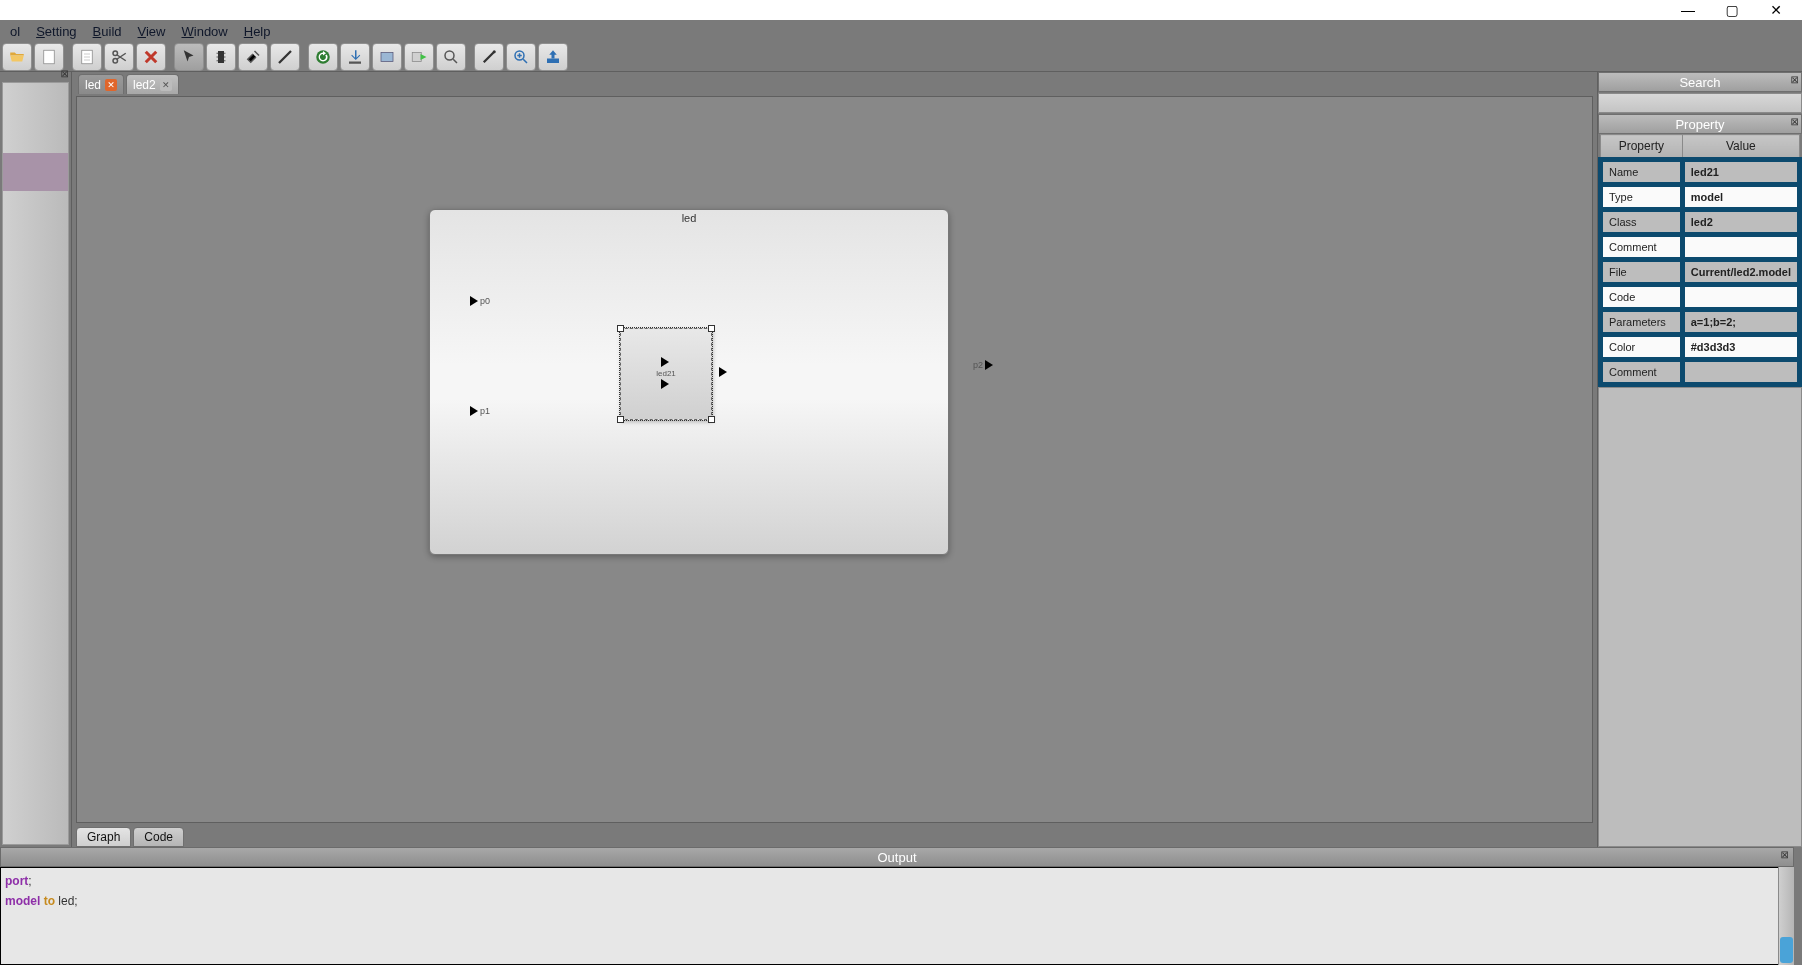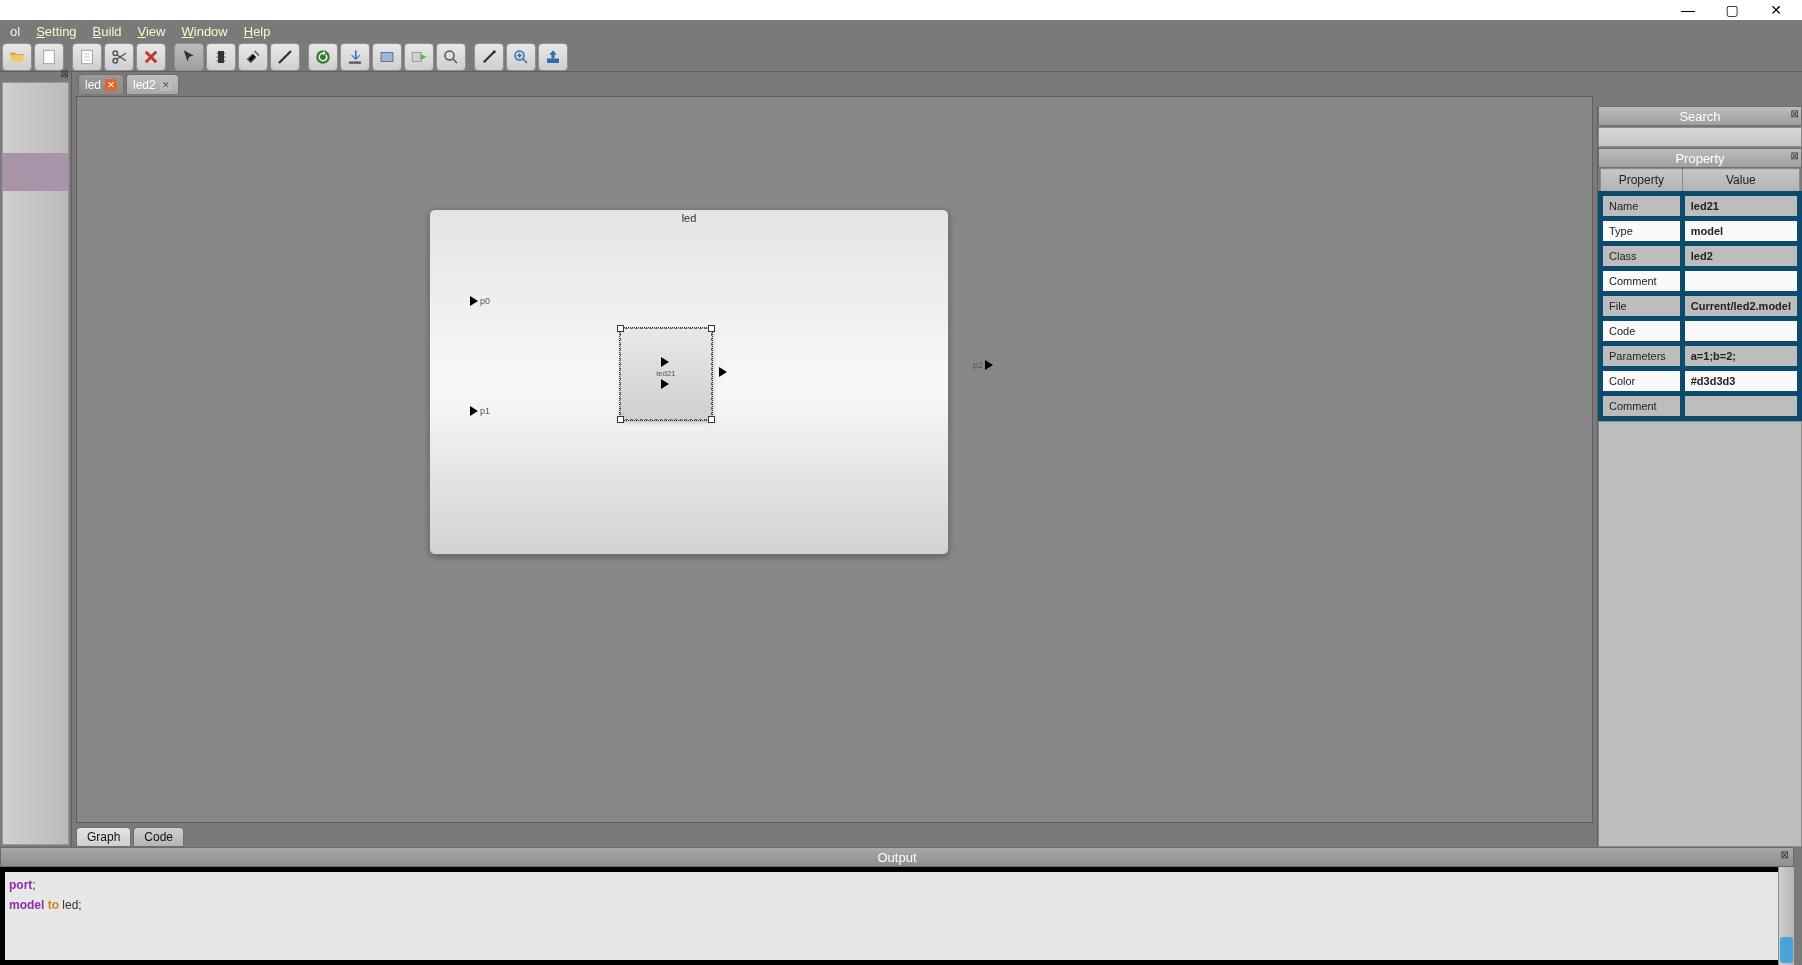--- a/index.html
+++ b/index.html
@@ -3,21 +3,21 @@
 <meta charset="utf-8">
 <style>
 * { box-sizing: border-box; margin: 0; padding: 0; font-family: Arial, sans-serif; }
 html, body { width: 100%; height: 100%; overflow: hidden; background: #7a7a7a; }
 
 
 .titlebar { height: 20px; background: #fff; display: flex; justify-content: flex-end; align-items: center; padding: 0 4px; }
 .winbtn { width: 44px; height: 20px; display: flex; align-items: center; justify-content: center; font-size: 14px; color: #000; }
 
 
-.menubar { height: 22px; background: #7a7a7a; display: flex; align-items: center; padding: 0 2px; color: #fef9c3; font-size: 13px; }
+.menubar { height: 22px; background: #7a7a7a; display: flex; align-items: center; padding: 0 2px; color: #0f172a; font-size: 13px; }
 .menuitem { padding: 2px 8px; cursor: default; }
 .menuitem .u { text-decoration: underline; }
 
 
 .toolbar { height: 30px; background: #7a7a7a; display: flex; align-items: center; padding: 2px 2px; gap: 0; border-bottom: 1px solid #5f5f5f; }
 .tbtn { width: 30px; height: 28px; background: linear-gradient(to bottom,#e8e8e8,#cfcfcf); border: 1px solid #8f8f8f; border-radius: 4px; display: flex; align-items: center; justify-content: center; margin-right: 2px; font-size: 16px; color:#333; }
 .tbtn svg { width: 18px; height: 18px; }
 .tsep { width: 6px; }
 
 
@@ -58,38 +58,38 @@
 .smallblock .sblktitle { position:absolute; top:44%; left:0; right:0; text-align:center; font-size:8px; color:#555; }
 .handle { position:absolute; width:7px; height:7px; background:#fff; border:1px solid #333; }
 .handle.tl{top:-4px;left:-4px}.handle.tr{top:-4px;right:-4px}.handle.bl{bottom:-4px;left:-4px}.handle.br{bottom:-4px;right:-4px}
 
 
 .bottomtabs { height: 22px; display:flex; align-items:flex-end; padding-left:4px; gap:2px; background:#7a7a7a; }
 .btab { height:20px; padding:0 10px; font-size:12px; color:#111; background:linear-gradient(to bottom,#cfcfcf,#b5b5b5); border:1px solid #6f6f6f; border-top-left-radius:4px; border-top-right-radius:4px; display:flex; align-items:center; }
 .btab.active { background:linear-gradient(to bottom,#e4e4e4,#cfcfcf); }
 
 
-.rightpanel { width: 205px; background:#7a7a7a; border-left:1px solid #5f5f5f; display:flex; flex-direction:column;margin-top:34px; }
+.rightpanel { width: 205px; background:#7a7a7a; border-left:1px solid #5f5f5f; display:flex; flex-direction:column; }
 .panelhdr { height:20px; background:linear-gradient(to bottom,#bcbcbc,#9f9f9f); border:1px solid #6f6f6f; color:#fff; font-size:13px; display:flex; align-items:center; justify-content:center; position:relative; }
 .panelhdr .pclose { position:absolute; right:2px; top:1px; font-size:10px; color:#333; }
 .searchbody { height:20px; background:linear-gradient(to bottom,#d8d8d8,#c4c4c4); border:1px solid #8a8a8a; margin:1px 0; }
 
 .proptable { width:100%; border-collapse:collapse; font-size:11px; }
 .proptable th { background:linear-gradient(to bottom,#c7c7c7,#b2b2b2); border:1px solid #8a8a8a; padding:4px 6px; font-weight:normal; color:#222; font-size:12px; }
 .proptable td { border:5px solid #0c4a6e; padding:4px 6px; height:22px; }
 .proptable tr.grayrow td { background:#bdbdbd; color:#222; }
 .proptable tr.whiterow td { background:#fafafa; color:#222; }
 .proptable td.val { font-weight:bold; }
 .propfill { flex:1; background:#bdbdbd; border:1px solid #8a8a8a; }
 
 
 .outputpanel { position:absolute; left:0; right:8px; bottom:0; height:118px; background:#7a7a7a; display:flex; flex-direction:column; }
 .outhdr { height:20px; background:linear-gradient(to bottom,#a8a8a8,#8e8e8e); color:#fff; font-size:13px; display:flex; align-items:center; justify-content:center; border:1px solid #6b6b6b; position:relative; }
 .outhdr .pclose { position:absolute; right:4px; top:1px; font-size:10px; color:#333; }
-.outbody { flex:1; background:#e7e7e7; font-family: 'Courier New', monospace; font-size:12px; padding:6px 4px; color:#333; overflow:auto; border:5px solid #000000; }
+.outbody { flex:1; background:#e7e7e7; font-family: 'Courier New', monospace; font-size:12px; padding:6px 4px; color:#333; overflow:auto; border:1px solid #000000; }
 .outbody .kw-port { color:#8e2fa8; font-weight:bold; }
 .outbody .kw-model { color:#8e2fa8; font-weight:bold; }
 .outbody .kw-to { color:#c68a1e; font-weight:bold; }
 .outbody .ln { margin-bottom:6px; }
 .outscroll { position:absolute; right:0; top:20px; bottom:0; width:16px; background:linear-gradient(to right,#cfcfcf,#b5b5b5); border-left:1px solid #8a8a8a; }
 .outscroll .thumb { position:absolute; left:1px; right:1px; bottom:2px; height:26px; background:#4aa3d8; border-radius:3px; }
 
 
 .ico { width:18px; height:18px; }
 </style>

